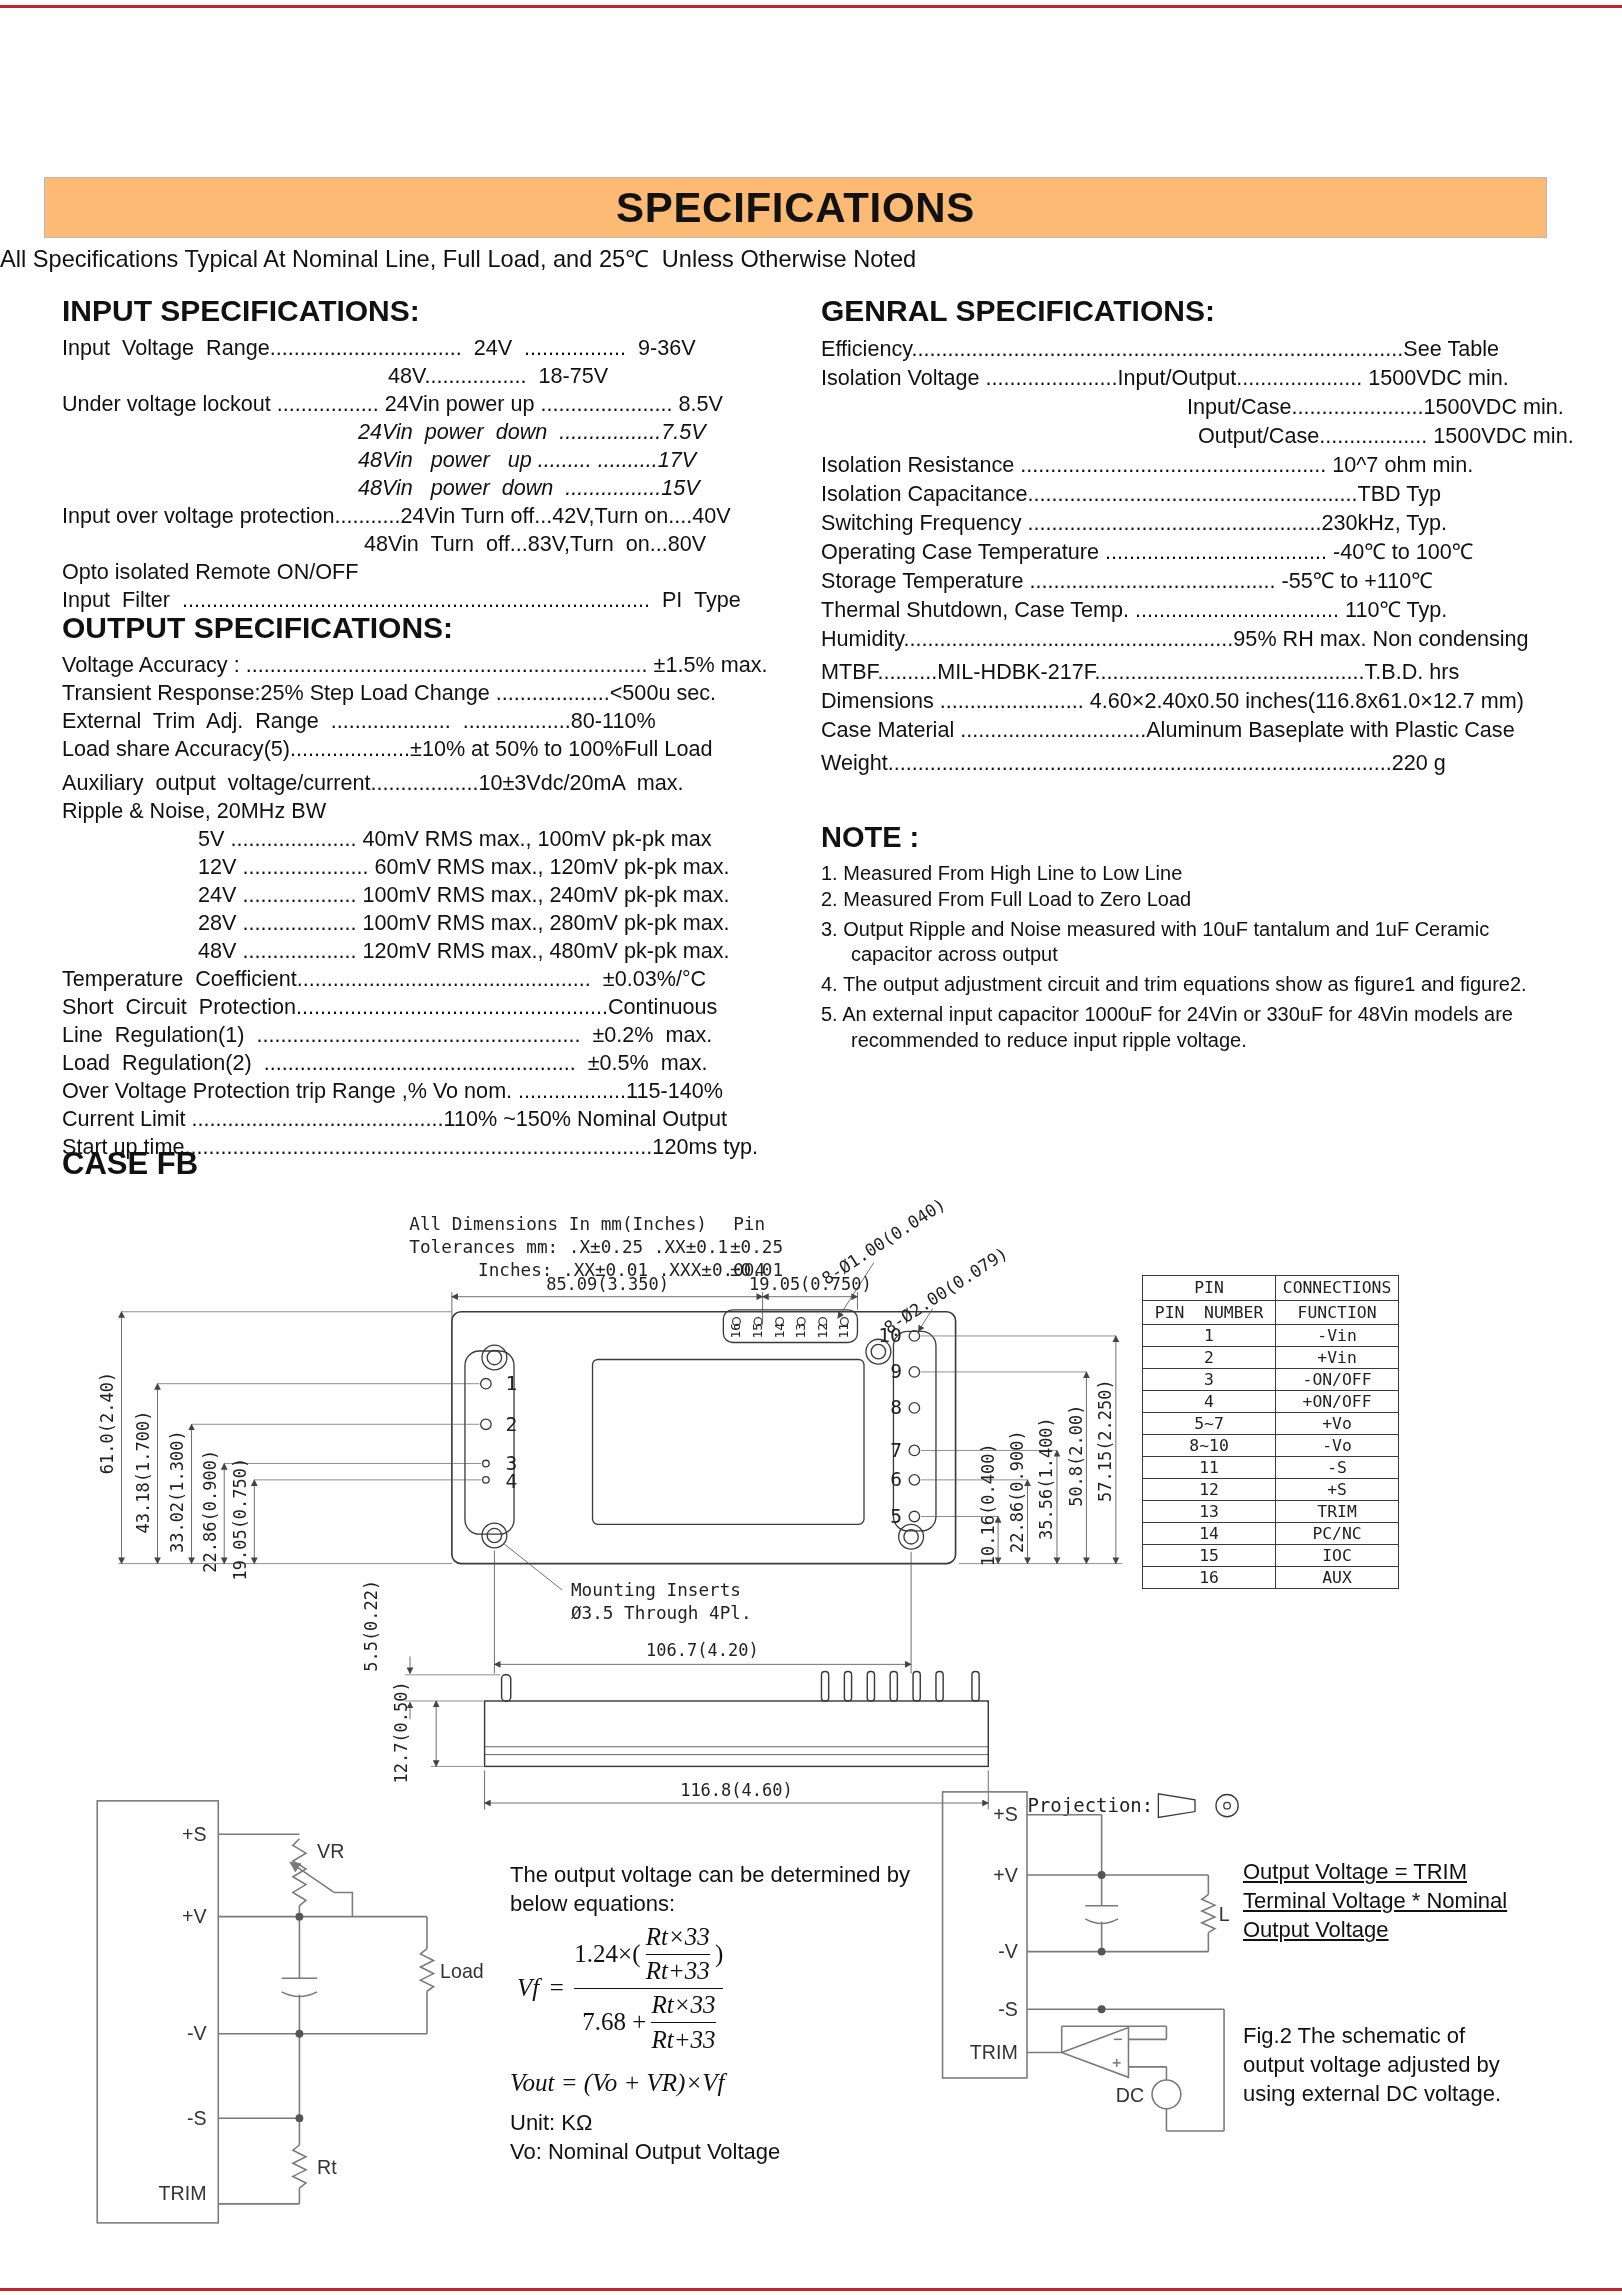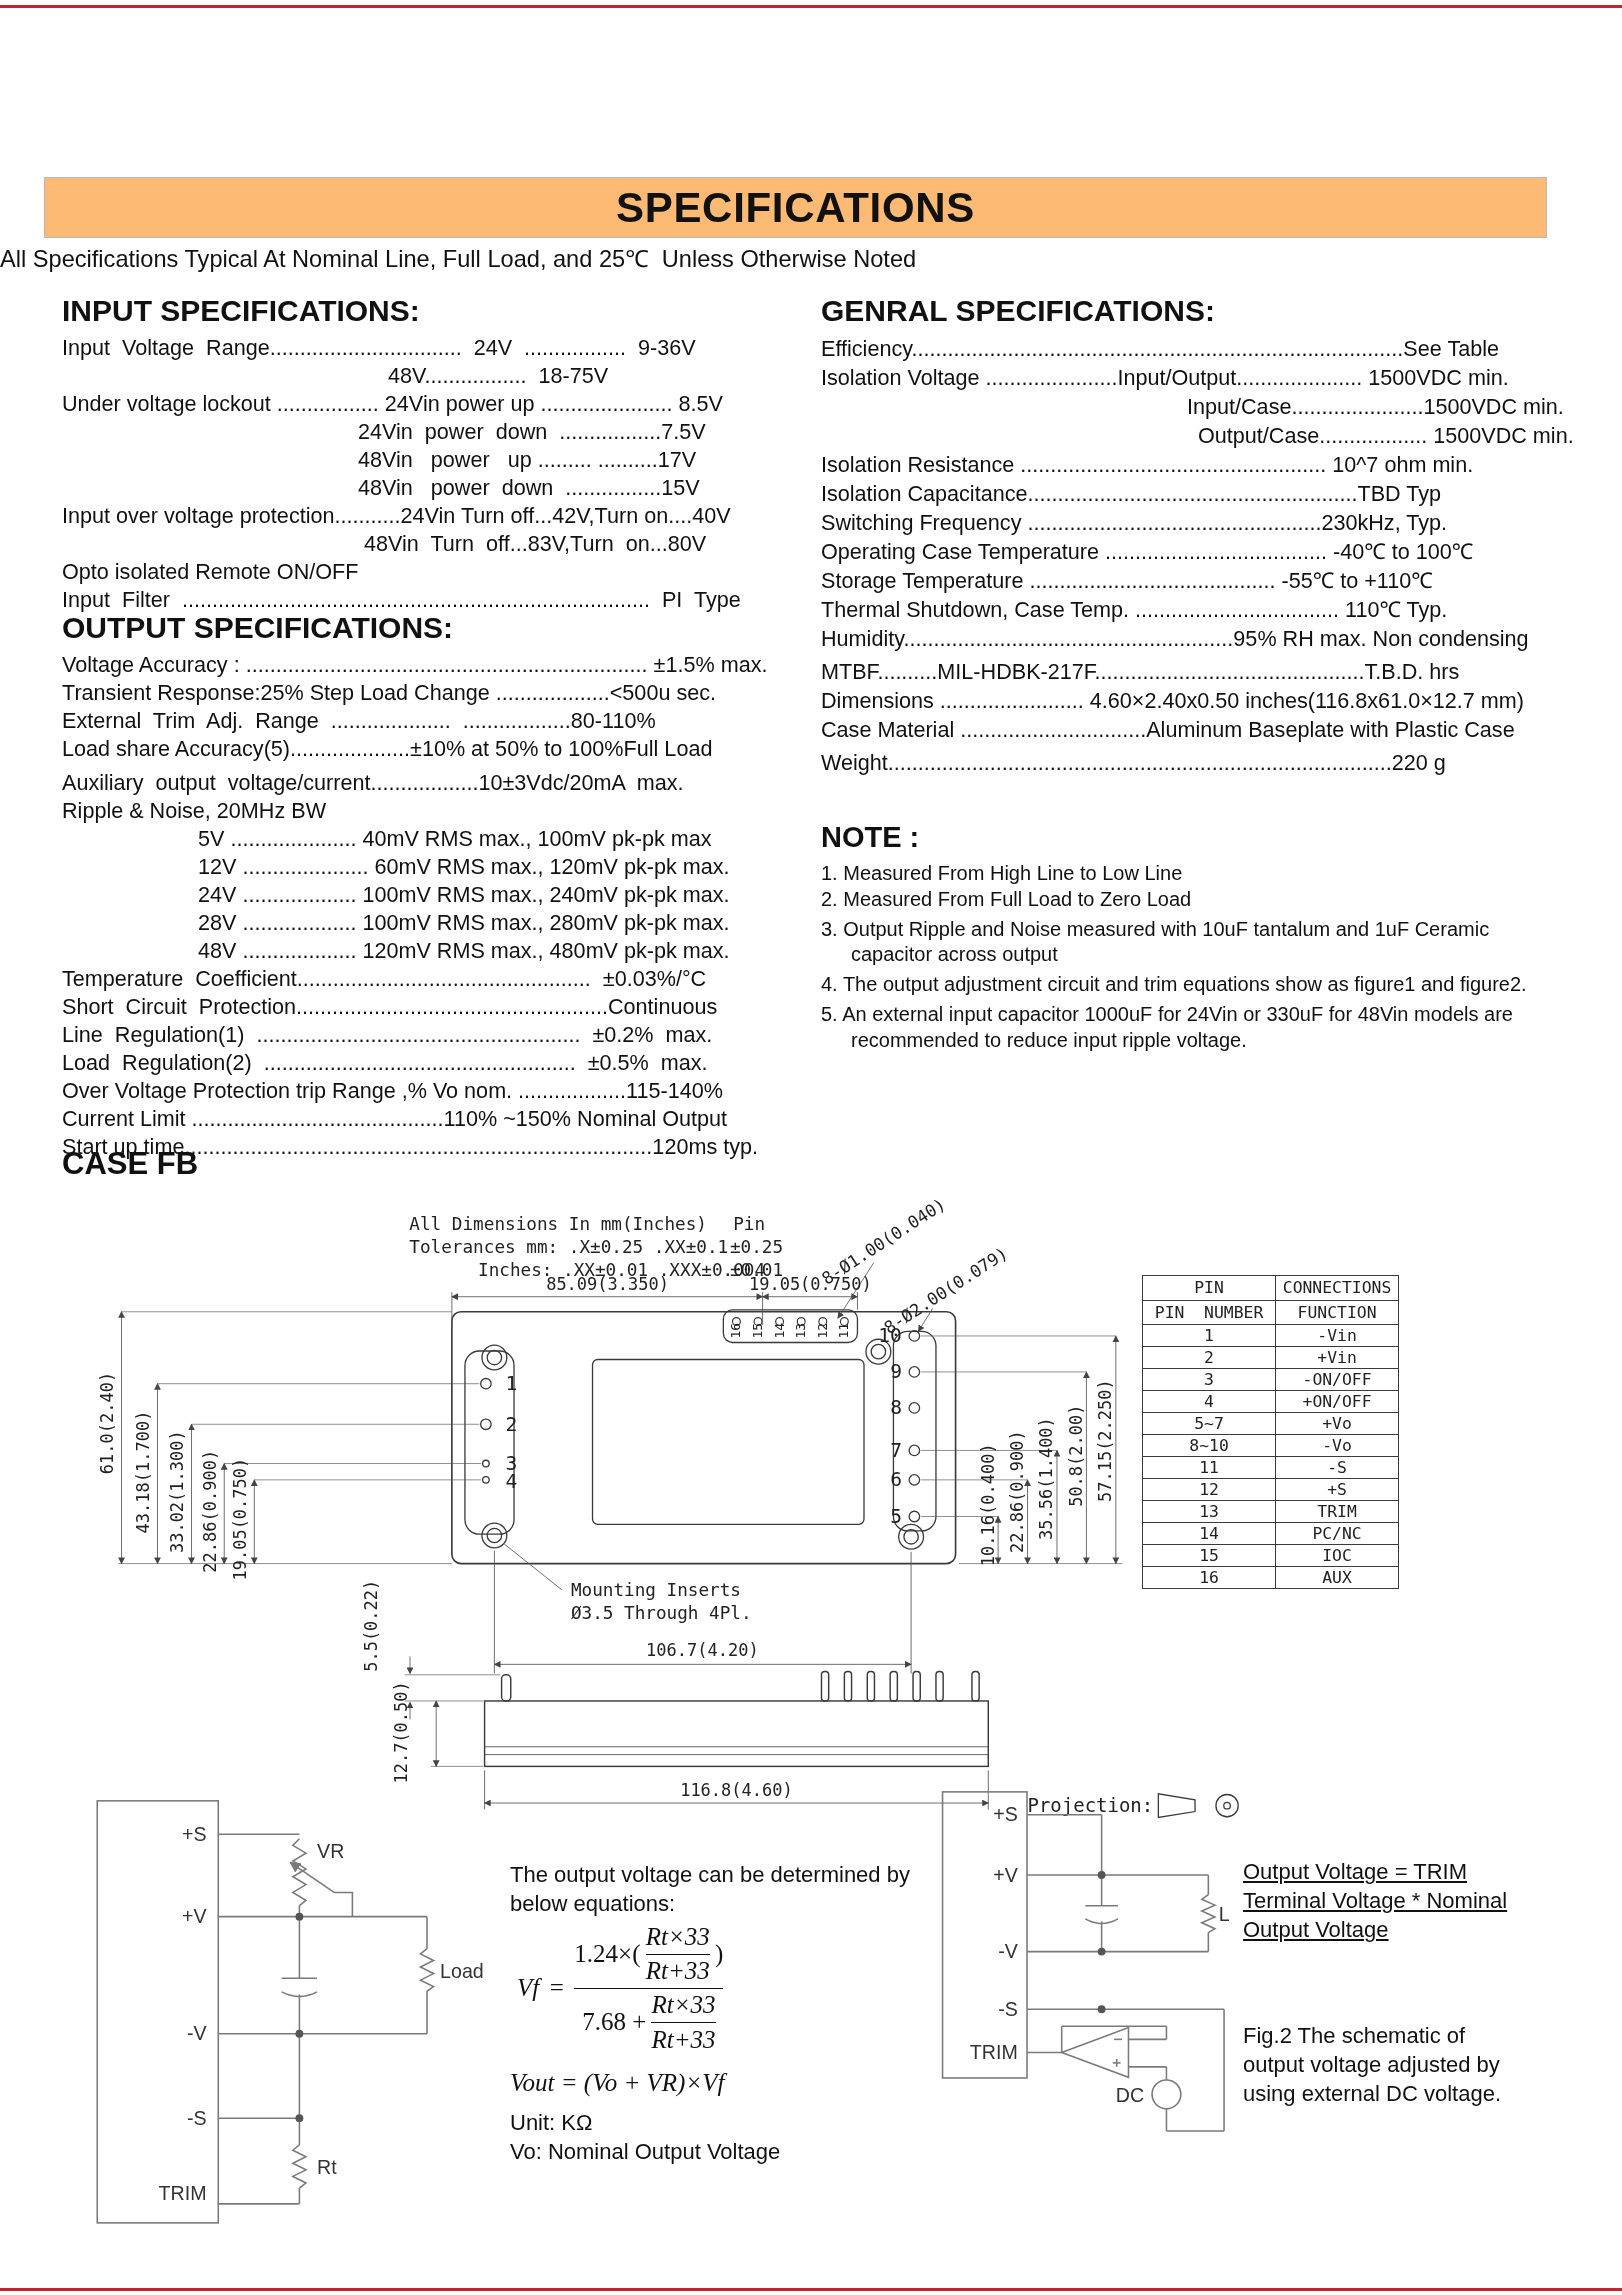--- a/index.html
+++ b/index.html
@@ -12,21 +12,21 @@
             background:#fdba74;border:0.7px solid #b9b9b9;
             display:flex;align-items:center;justify-content:center;}
   .titlebar .t{font-size:42px;font-weight:bold;letter-spacing:0.7px;}
   .subtitle{position:absolute;left:0;top:242px;width:1622px;text-align:left;
             font-size:23.6px;white-space:pre;}
 
   .col{position:absolute;}
   .heading{font-weight:bold;font-size:30px;line-height:37px;margin-bottom:5.2px;white-space:pre;}
   .spec-line{font-size:21.6px;line-height:28px;white-space:pre-wrap;}
   .gen .spec-line{line-height:29px;}
-  .in1{padding-left:326px;} .in2{padding-left:296px;} .in3{padding-left:302px;}
+  .in1{padding-left:326px;} .in2{padding-left:296px;font-style:italic;} .in3{padding-left:302px;}
   .in4{padding-left:136px;} .in5{padding-left:366px;} .in6{padding-left:377px;}
   .note-item{font-size:20px;line-height:25.5px;margin-bottom:4.6px;padding-left:30px;text-indent:-30px;}
 
   .case-heading{position:absolute;left:62px;top:1146px;font-weight:bold;font-size:31px;}
 
   svg text{font-family:"DejaVu Sans Mono",monospace;fill:#222;}
   .dimtxt{font-size:26px;} .pintxt{font-size:30px;} .toltxt{font-size:27px;}
   .smalltxt{font-size:20px;} .projtxt{font-size:29px;} .mnttxt{font-size:27px;}
 
   table.pin-table{position:absolute;left:1142px;top:1275px;width:257px;

